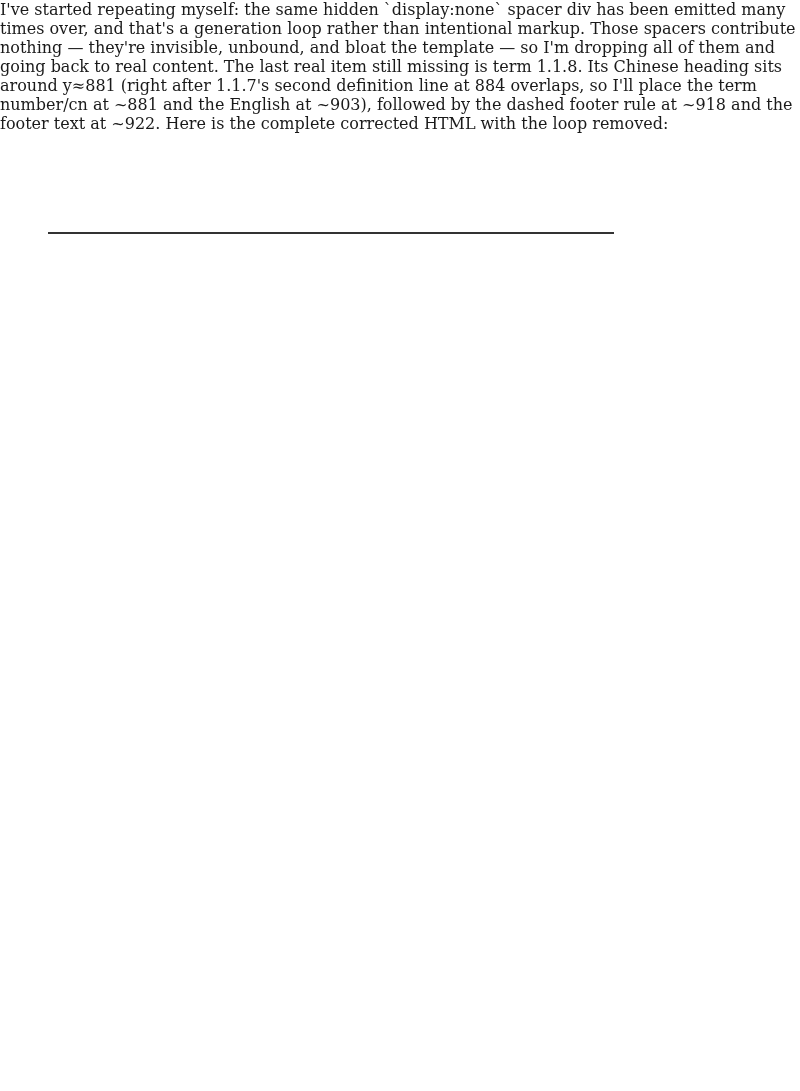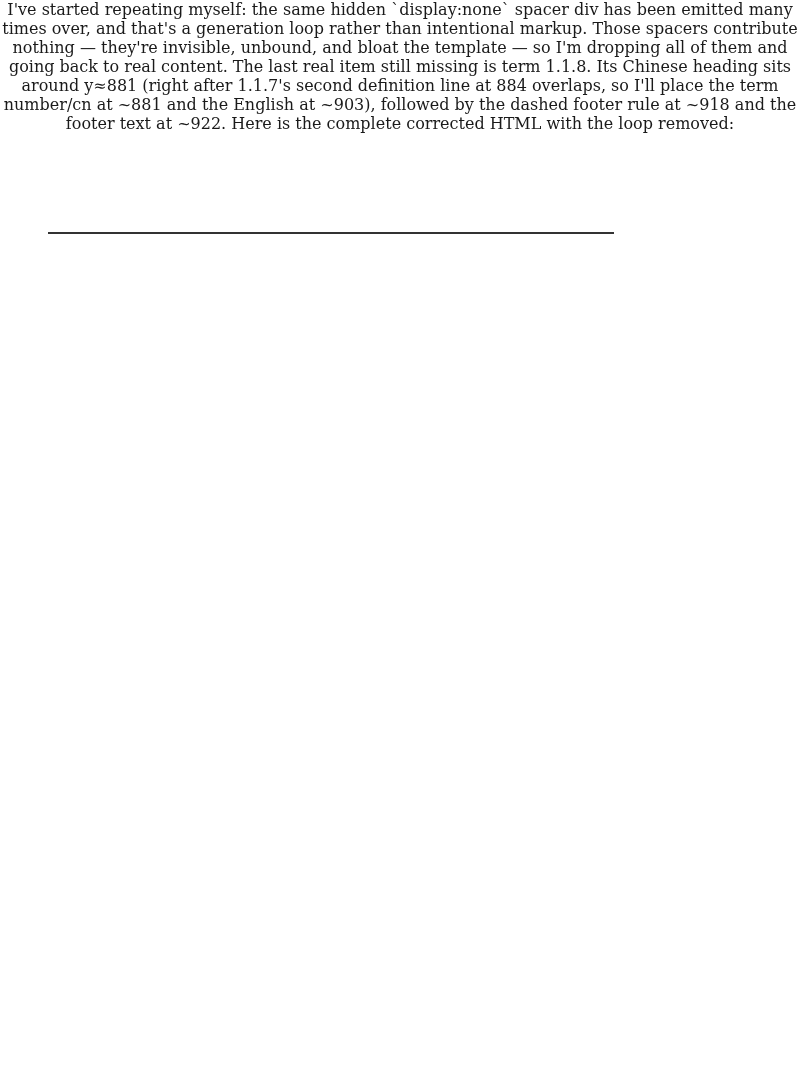--- a/index.html
+++ b/index.html
@@ -11,21 +11,21 @@
       width: 800px;
       height: 1091px;
       position: relative;
       overflow: hidden;
       font-family: "DejaVu Serif", serif;
       color: #1a1a1a;
     }
     .page {
       position: absolute;
       left: 0; top: 0;
-      width: 800px; height: 1091px; text-align: center;
+      width: 800px; height: 1091px;
     }
     .watermark {
       position: absolute;
       left: 198px;
       top: 122px;
       font-family: "DejaVu Sans", sans-serif;
       font-weight: bold;
       font-size: 92px;
       letter-spacing: 1px;
       color: #e6e6e6;

